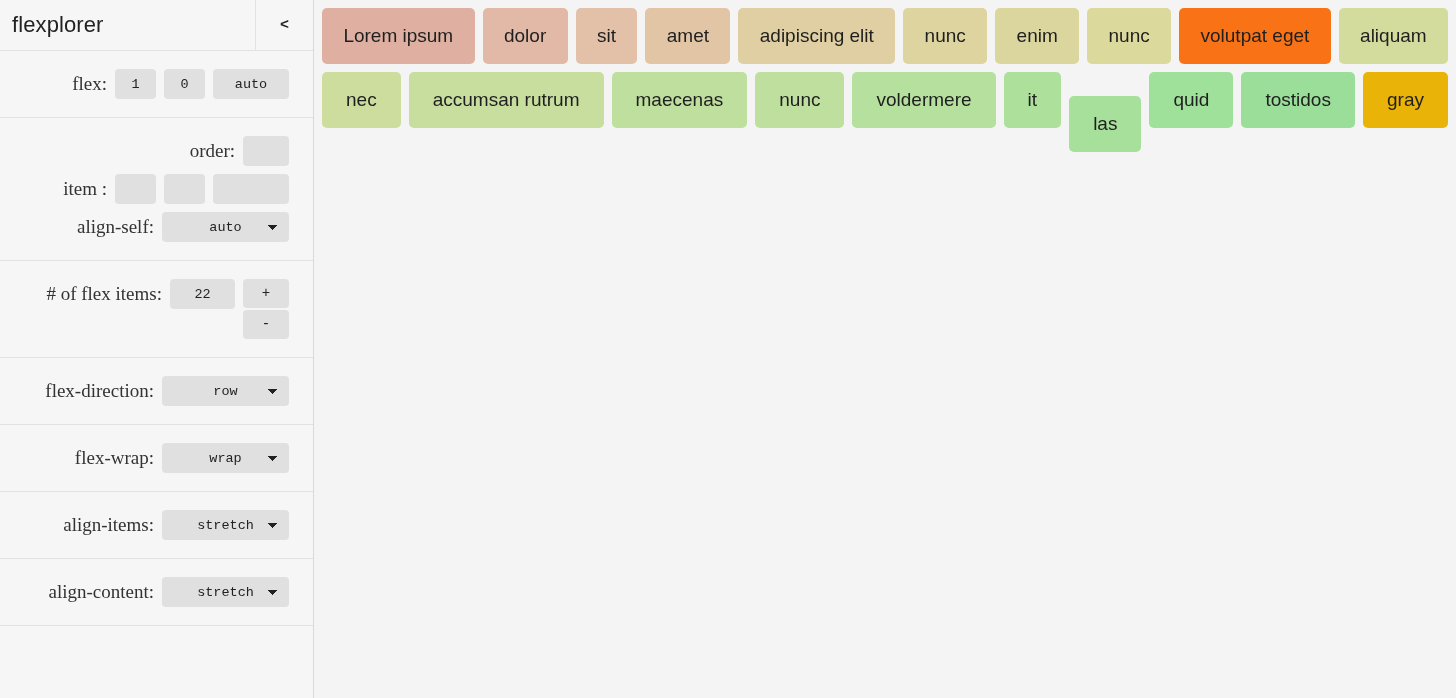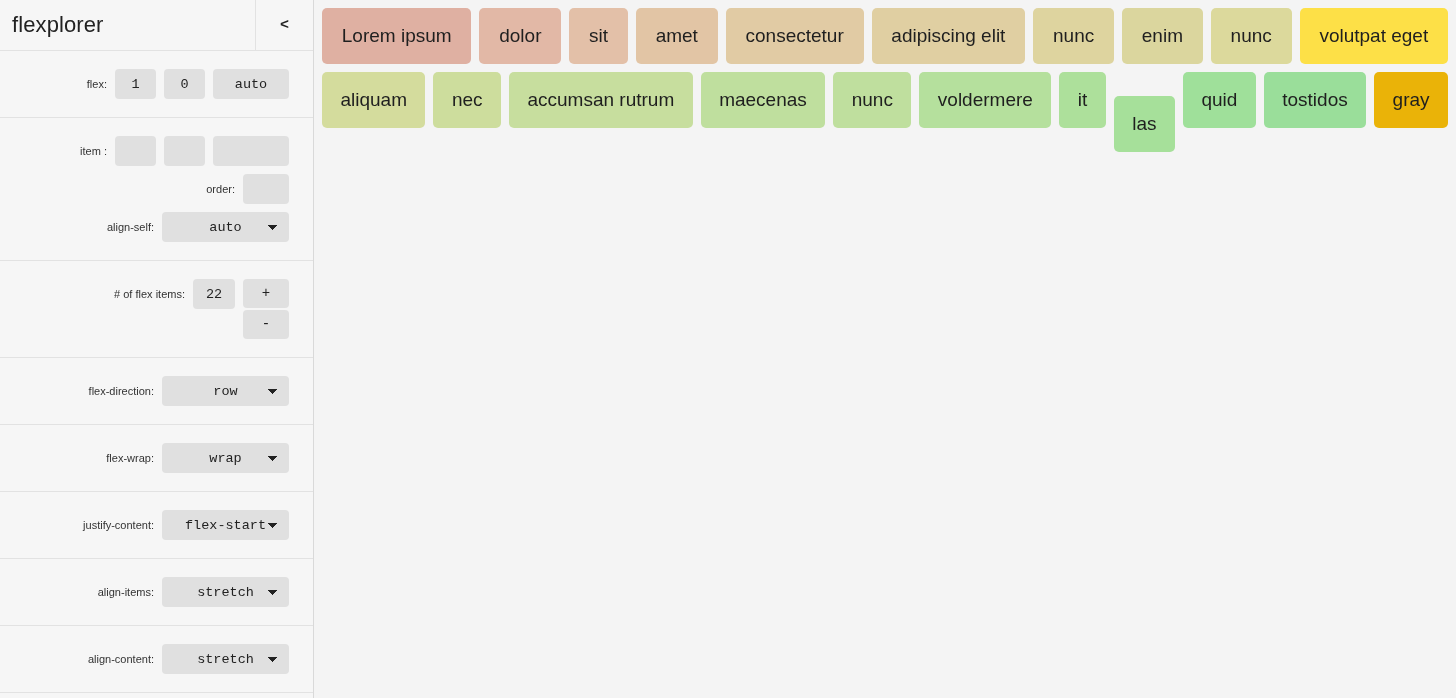--- a/index.html
+++ b/index.html
@@ -69,22 +69,22 @@
     padding: 10px 24px 10px 0;
   }
   .sb-row {
     display: flex;
     align-items: flex-start;
     justify-content: flex-end;
     gap: 8px;
     margin: 8px 0;
   }
   .sb-label {
-    font-family: Liberation Sans, sans-serif;
-    font-size: 11px;
+    font-family: Liberation Serif, serif;
+    font-size: 19px;
     color: #333;
     line-height: 30px;
     white-space: nowrap;
   }
   .ctrl {
     background: #e0e0e0;
     border: none;
     border-radius: 4px;
     height: 30px;
     box-sizing: border-box;
@@ -92,21 +92,21 @@
     font-size: 13.5px;
     color: #222;
     text-align: center;
     padding: 0;
     outline: none;
   }
   .ctrl.num   { width: 41px; }
   .ctrl.num2  { width: 41px; }
   .ctrl.wide  { width: 76px; }
   .ctrl.order { width: 46px; }
-  .ctrl.count { width: 42px; }
+  .ctrl.count { width: 65px; }
 
   .sel {
     background: #e0e0e0;
     border: none;
     border-radius: 4px;
     height: 30px;
     width: 127px;
     box-sizing: border-box;
     font-family: "Liberation Mono", monospace;
     font-size: 13.5px;
@@ -194,28 +194,28 @@
       <div class="sb-row">
         <div class="sb-label">flex:</div>
         <input class="ctrl num" type="text" value="1" style="">
         <input class="ctrl num2" type="text" value="0" style="">
         <input class="ctrl wide" type="text" value="auto" style="">
       </div>
     </div>
 
     <div class="sb-section">
       <div class="sb-row">
+        <div class="sb-label">order:</div>
+        <input class="ctrl order" type="text" value="" style="">
+      </div>
+      <div class="sb-row">
         <div class="sb-label">item :</div>
         <input class="ctrl num" type="text" value="" style="">
         <input class="ctrl num2" type="text" value="" style="">
         <input class="ctrl wide" type="text" value="" style="">
-      </div>
-      <div class="sb-row">
-        <div class="sb-label">order:</div>
-        <input class="ctrl order" type="text" value="" style="">
       </div>
       <div class="sb-row">
         <div class="sb-label">align-self:</div>
         <select class="sel"><option value="auto">auto</option><option value="flex-start">flex-start</option><option value="flex-end">flex-end</option><option value="center">center</option><option value="baseline">baseline</option><option value="stretch">stretch</option></select>
       </div>
     </div>
 
     <div class="sb-section">
       <div class="sb-row">
         <div class="sb-label"># of flex items:</div>
@@ -231,26 +231,20 @@
         <div class="sb-section">
           <div class="sb-row">
             <div class="sb-label">flex-direction:</div>
             <select class="sel"><option value="row">row</option><option value="row-reverse">row-reverse</option><option value="column">column</option><option value="column-reverse">column-reverse</option></select>
           </div>
         </div>
         <div class="sb-section">
           <div class="sb-row">
             <div class="sb-label">flex-wrap:</div>
             <select class="sel"><option value="nowrap">nowrap</option><option value="wrap" selected="">wrap</option><option value="wrap-reverse">wrap-reverse</option></select>
-          </div>
-        </div>
-        <div class="sb-section">
-          <div class="sb-row">
-            <div class="sb-label">justify-content:</div>
-            <select class="sel"><option value="flex-start">flex-start</option><option value="flex-end">flex-end</option><option value="center">center</option><option value="space-between">space-between</option><option value="space-around">space-around</option><option value="space-evenly">space-evenly</option></select>
           </div>
         </div>
         <div class="sb-section">
           <div class="sb-row">
             <div class="sb-label">align-items:</div>
             <select class="sel"><option value="stretch">stretch</option><option value="flex-start">flex-start</option><option value="flex-end">flex-end</option><option value="center">center</option><option value="baseline">baseline</option></select>
           </div>
         </div>
         <div class="sb-section">
           <div class="sb-row">
@@ -260,26 +254,25 @@
         </div>
       </div>
   </div>
 
   <div id="main">
     <div id="flex-container">
         <div class="flex-item" style="background: rgb(223, 176, 162);">Lorem ipsum</div>
         <div class="flex-item" style="background: rgb(226, 184, 166);">dolor</div>
         <div class="flex-item" style="background: rgb(227, 192, 168);">sit</div>
         <div class="flex-item" style="background: rgb(226, 197, 165);">amet</div>
-        <div class="flex-item" style="background: rgb(225, 203, 164);">consectetur</div>
         <div class="flex-item" style="background: rgb(224, 207, 162);">adipiscing elit</div>
         <div class="flex-item" style="background: rgb(222, 212, 159);">nunc</div>
         <div class="flex-item" style="background: rgb(219, 214, 158); text-align: right;">enim</div>
         <div class="flex-item" style="background: rgb(220, 217, 156);">nunc</div>
-        <div class="flex-item" style="background: #fde047; text-align: center;">volutpat eget</div>
+        <div class="flex-item" style="background: #f97316; text-align: center;">volutpat eget</div>
         <div class="flex-item" style="background: rgb(212, 220, 157);">aliquam</div>
         <div class="flex-item" style="background: rgb(205, 221, 157);">nec</div>
         <div class="flex-item" style="background: rgb(199, 222, 158);">accumsan rutrum</div>
         <div class="flex-item" style="background: rgb(191, 223, 158);">maecenas</div>
         <div class="flex-item" style="background: rgb(191, 223, 158);">nunc</div>
         <div class="flex-item" style="background: rgb(181, 224, 157);">voldermere</div>
         <div class="flex-item" style="background: rgb(173, 224, 155);">it</div>
         <div class="flex-item" style="background: rgb(166, 224, 154); margin-top: 24px;">las</div>
         <div class="flex-item" style="background: rgb(159, 224, 154);">quid</div>
         <div class="flex-item" style="background: rgb(154, 222, 154);">tostidos</div>

